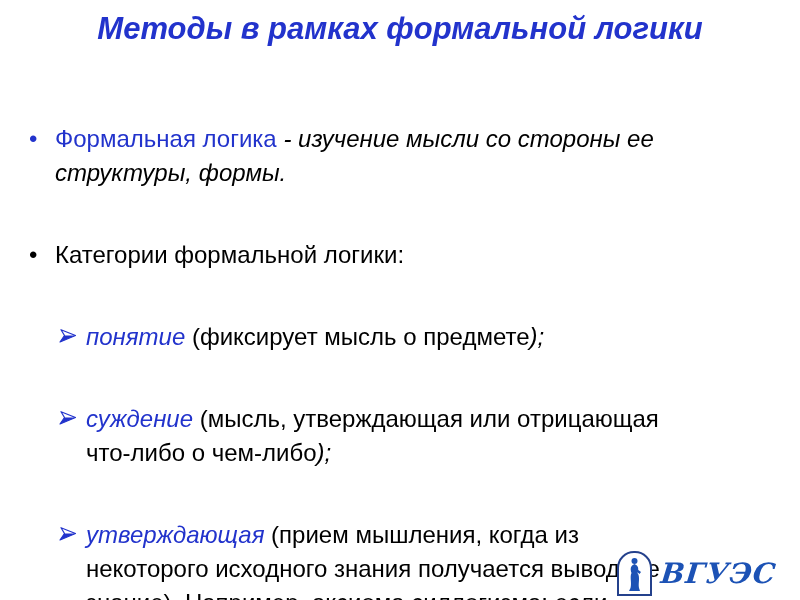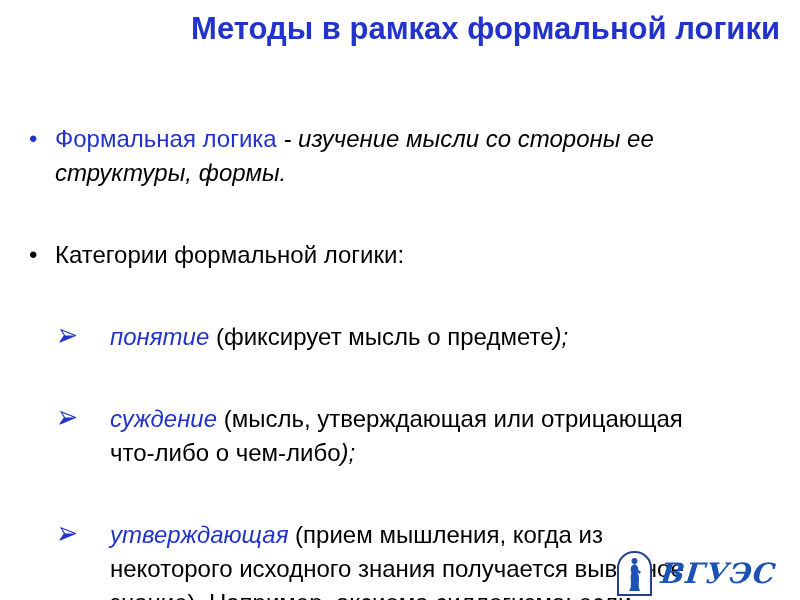--- a/index.html
+++ b/index.html
@@ -9,37 +9,38 @@
     height: 600px;
     background: #ffffff;
     overflow: hidden;
     font-family: "Liberation Sans", sans-serif;
     color: var(--text, #000);
   }
   .title {
     position: absolute;
     top: 10px; left: 20px; right: 20px;
     margin: 0;
-    text-align: right;
+    text-align: center;
     font-size: 31px;
     line-height: 38px;
     font-weight: 700;
     color: var(--accent-blue, #2233CC);
+    font-style: italic;
   }
   .body { position: absolute; top: 74px; left: 0; width: 762px; }
   .item {
     position: relative;
     font-size: 24px;
     line-height: 34px;
     margin: 0 0 4px 0;
   }
   .item .txt { white-space: pre-wrap; margin-top: 48px; }
   .l1 { padding-left: 55px; }
   .l1 .marker { position: absolute; left: 29px; top: 0; font-size: 24px; }
-  .l2 { padding-left: 110px; }
+  .l2 { padding-left: 86px; }
   .l2 .marker { position: absolute; left: 59px; top: 9px; color: var(--accent-blue, #2233CC); line-height: 0; }
   .dot-blue { color: var(--accent-blue, #2233CC); }
   .dot-black { color: var(--text, #000); }
   .term-u { color: var(--accent-blue, #2233CC); }
   .term-i { color: var(--accent-blue, #2233CC); font-style: italic; }
   .rest-i { font-style: italic; }
   .tail { font-style: italic; }
   .logo {
     position: absolute;
     top: 551px;

